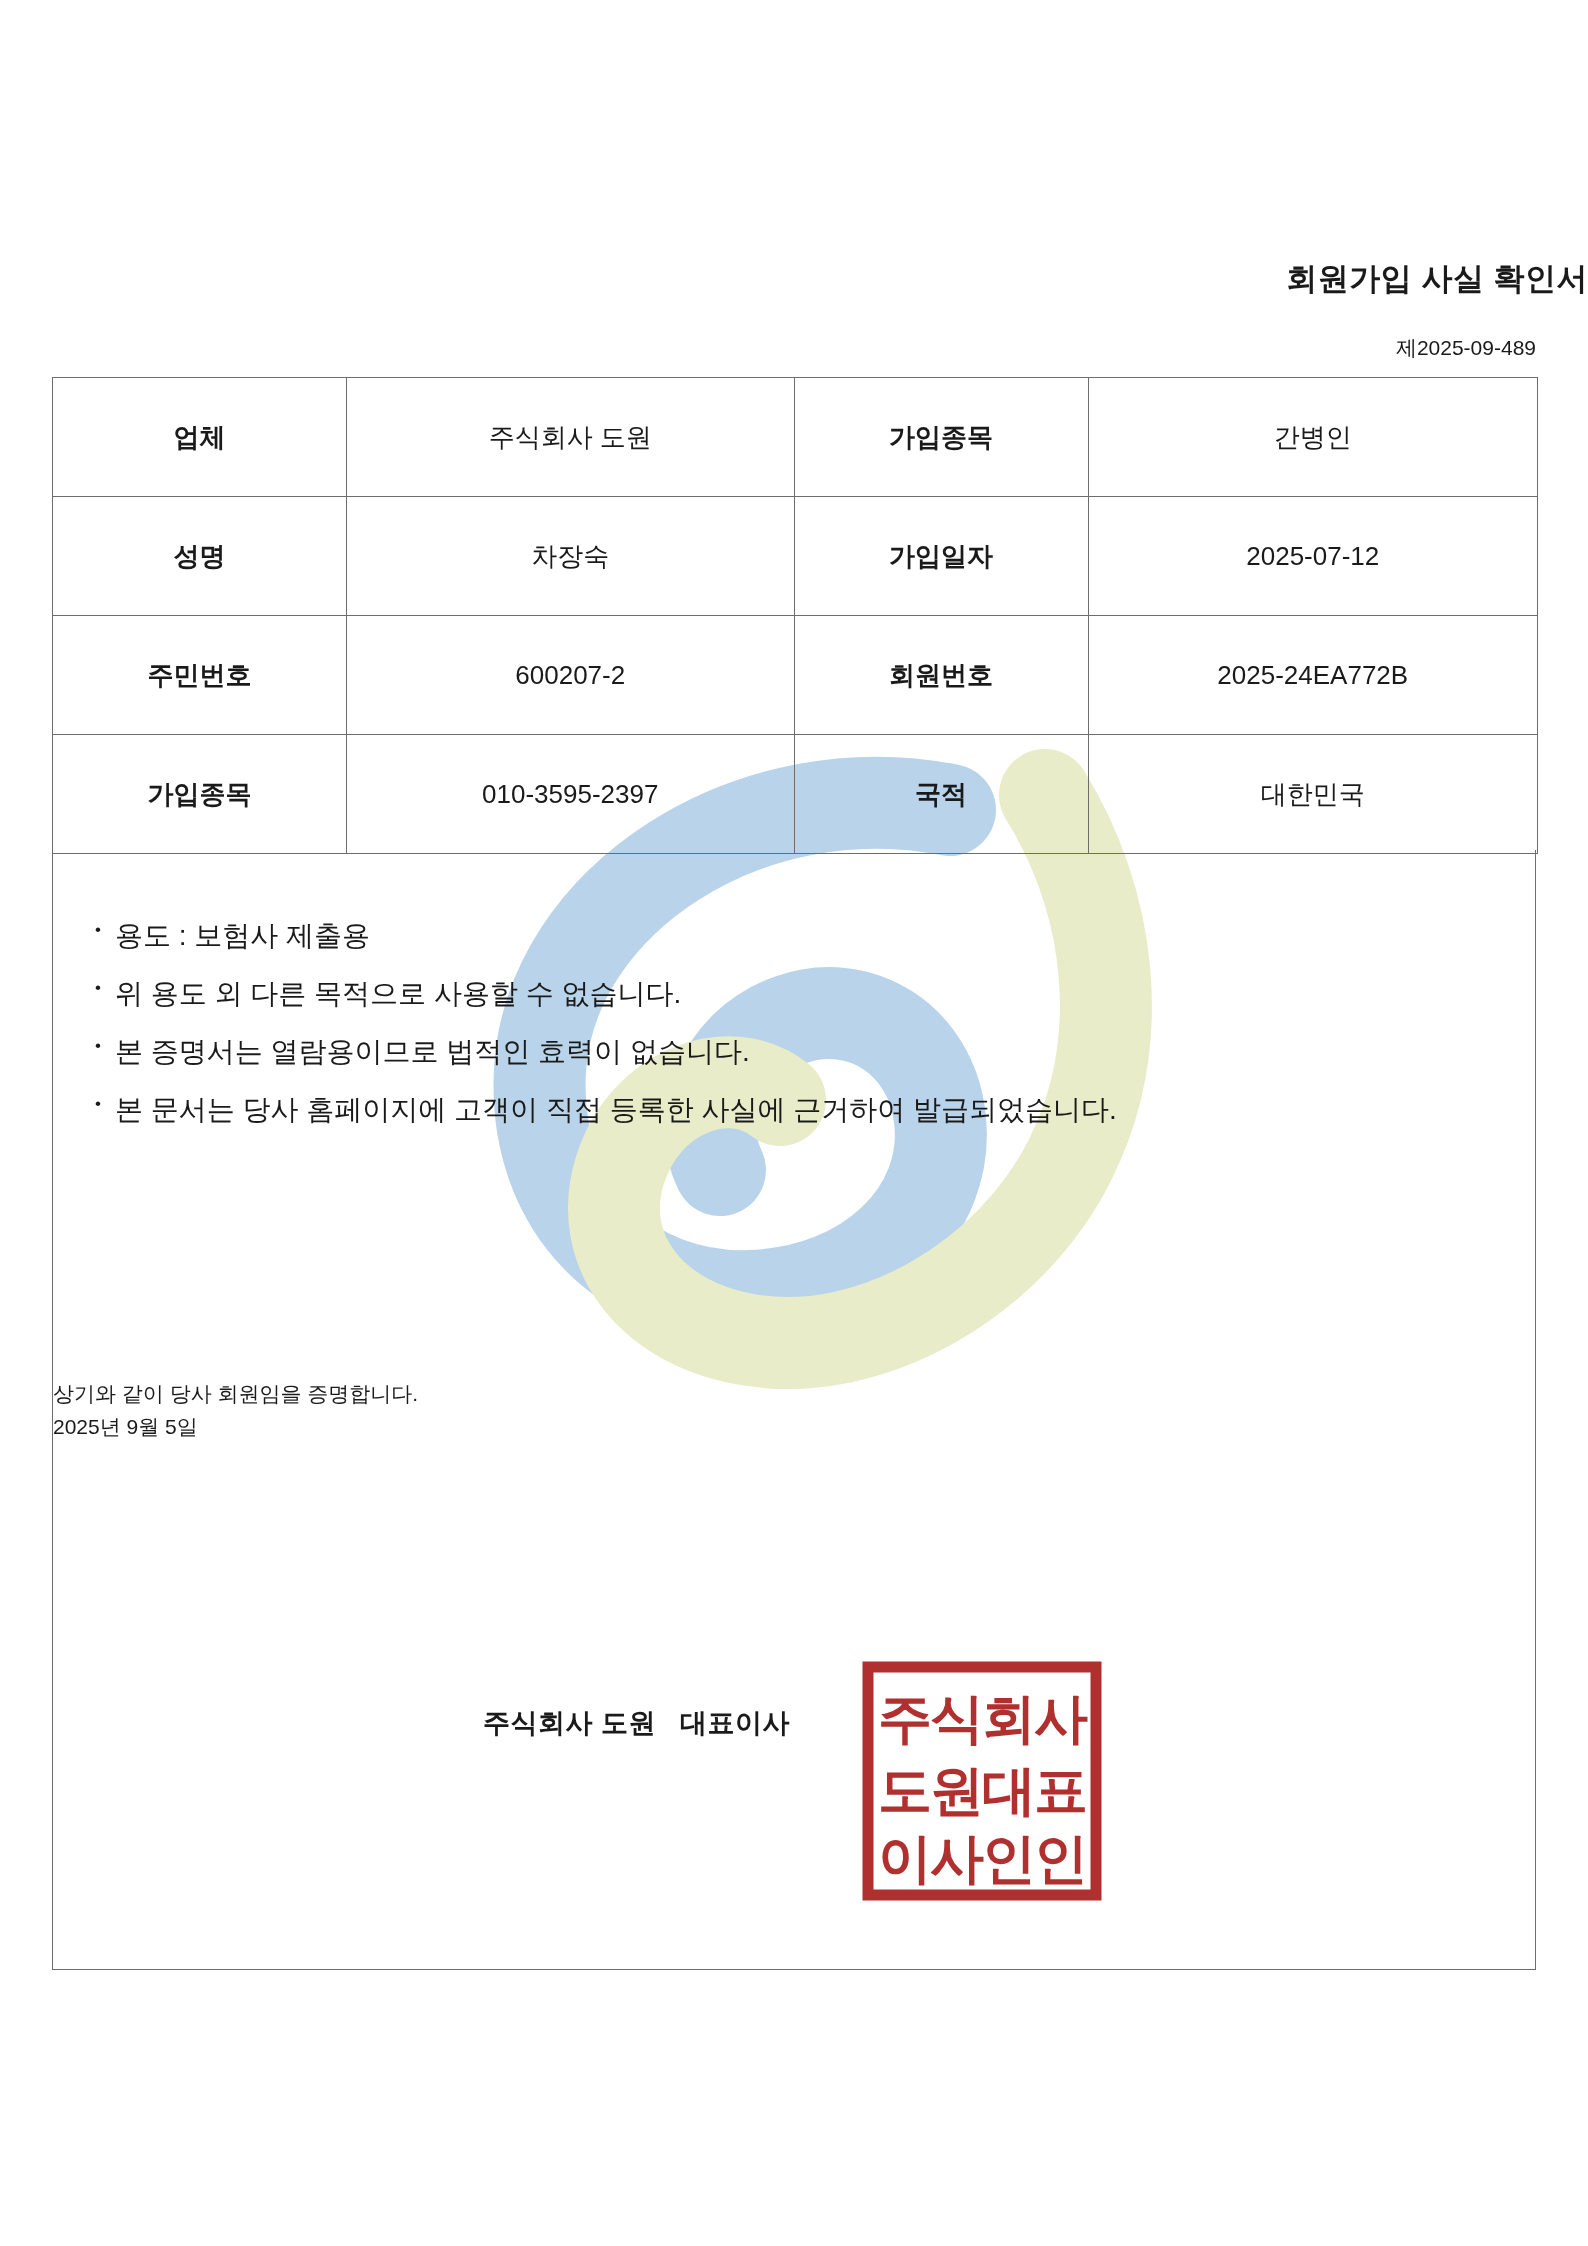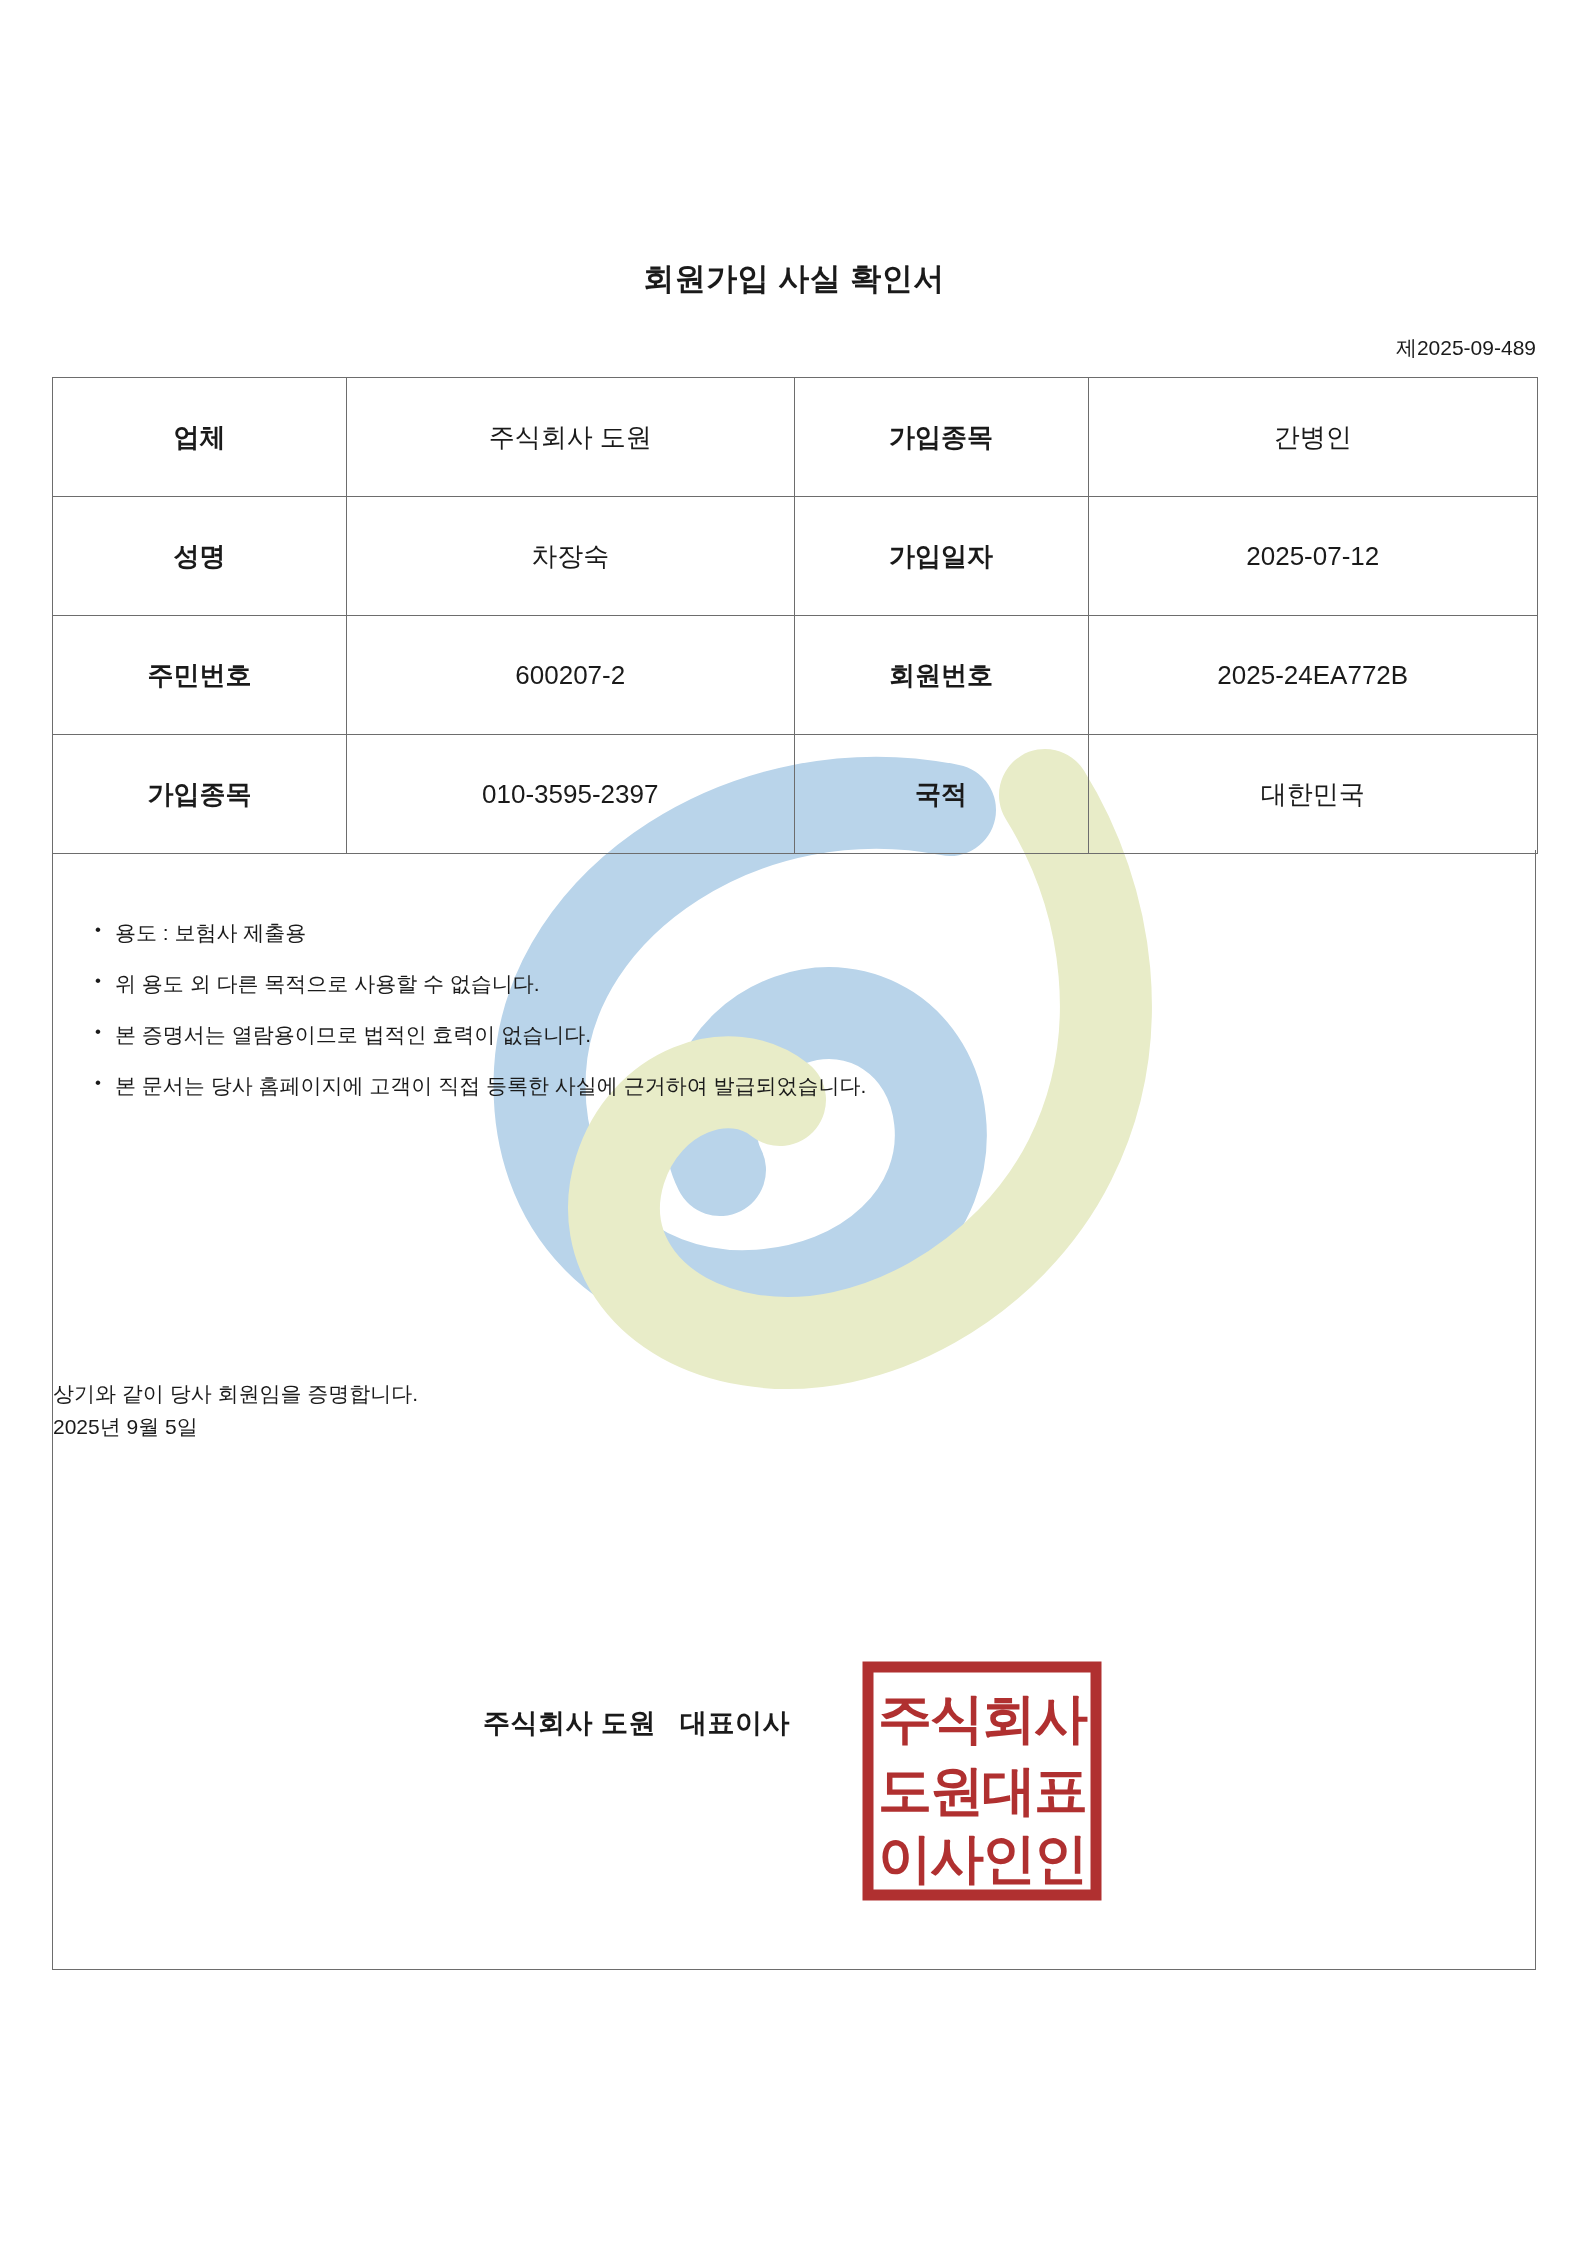--- a/index.html
+++ b/index.html
@@ -31,21 +31,21 @@
     pointer-events: none;
     z-index: 0;
   }
 
   
   .doc-title {
     position: absolute;
     top: 258px;
     left: 0;
     width: 100%;
-    text-align: center;
+    text-align: right;
     font-size: 31px;
     font-weight: bold;
     letter-spacing: 0.5px;
     z-index: 2;
   }
 
   .doc-number {
     position: absolute;
     top: 334px;
     right: 52px;
@@ -96,21 +96,21 @@
 
   .notes-list {
     position: absolute;
     top: 72px;
     left: 42px;
     margin: 0;
     padding: 0;
     list-style: none;
   }
   .notes-list li {
-    font-size: 21px;
+    font-size: 28px;
     line-height: 1.0;
     margin-bottom: 30px;
     position: relative;
     padding-left: 20px;
     white-space: nowrap;
   }
   .notes-list li::before {
     content: "\2022";
     position: absolute;
     left: 0;

